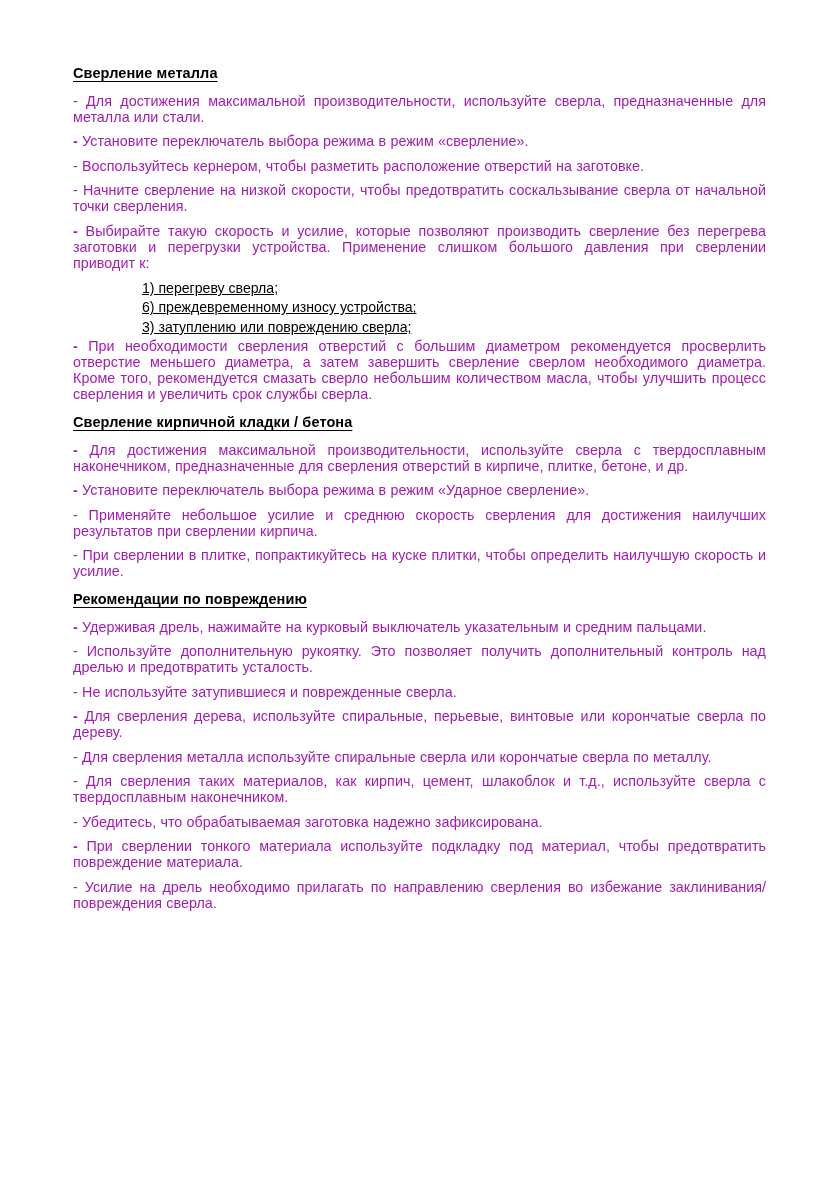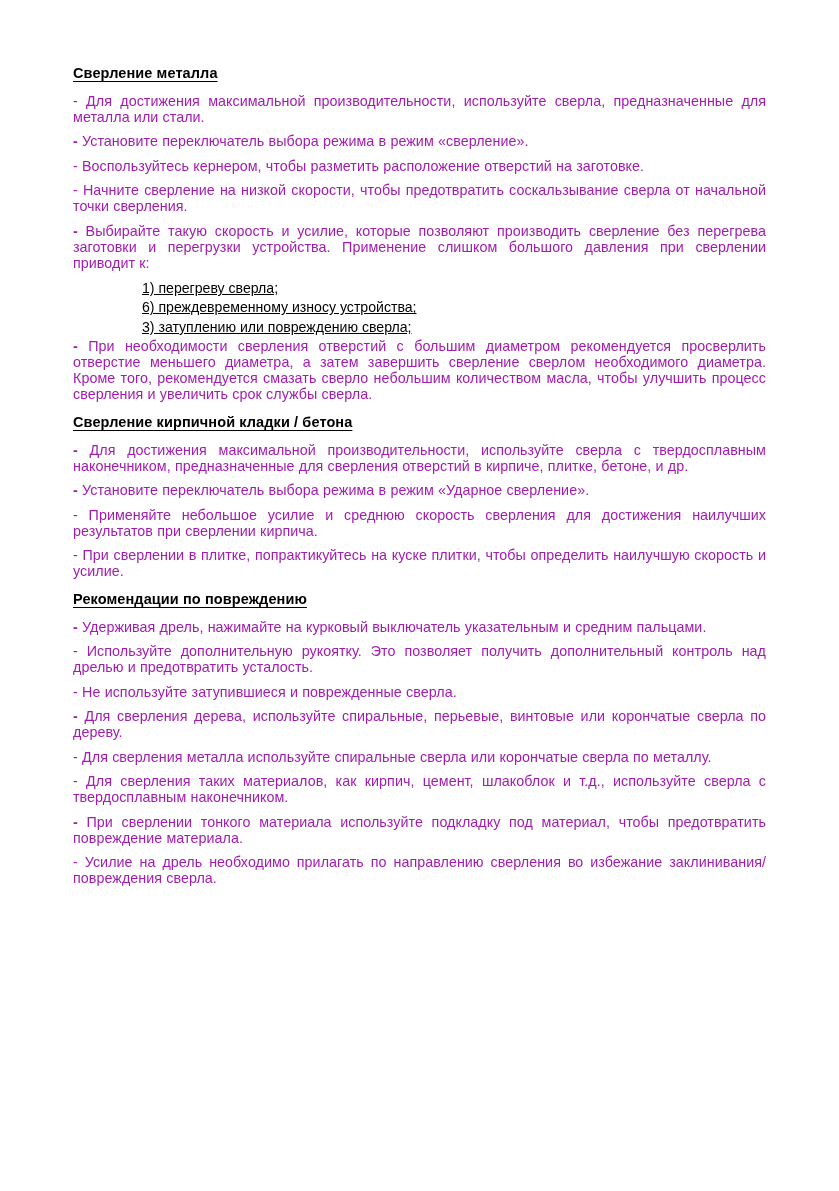--- a/index.html
+++ b/index.html
@@ -94,16 +94,17 @@
       <p class="para dash-bold"><span class="lead-dash">-</span> Установите переключатель выбора режима в режим «Ударное сверление».</p>
       <p class="para"><span class="lead-dash">-</span> Применяйте небольшое усилие и среднюю скорость сверления для достижения наилучших результатов при сверлении кирпича.</p>
       <p class="para"><span class="lead-dash">-</span> При сверлении в плитке, попрактикуйтесь на куске плитки, чтобы определить наилучшую скорость и усилие.</p>
       <div class="doc-heading spaced-before">Рекомендации по повреждению</div>
       <p class="para dash-bold"><span class="lead-dash">-</span> Удерживая дрель, нажимайте на курковый выключатель указательным и средним пальцами.</p>
       <p class="para"><span class="lead-dash">-</span> Используйте дополнительную рукоятку. Это позволяет получить дополнительный контроль над дрелью и предотвратить усталость.</p>
       <p class="para"><span class="lead-dash">-</span> Не используйте затупившиеся и поврежденные сверла.</p>
       <p class="para dash-bold"><span class="lead-dash">-</span> Для сверления дерева, используйте спиральные, перьевые, винтовые или корончатые сверла по дереву.</p>
       <p class="para"><span class="lead-dash">-</span> Для сверления металла используйте спиральные сверла или корончатые сверла по металлу.</p>
       <p class="para"><span class="lead-dash">-</span> Для сверления таких материалов, как кирпич, цемент, шлакоблок и т.д., используйте сверла с твердосплавным наконечником.</p>
+      <p class="para"><span class="lead-dash">-</span> Убедитесь, что обрабатываемая заготовка надежно зафиксирована.</p>
       <p class="para dash-bold"><span class="lead-dash">-</span> При сверлении тонкого материала используйте подкладку под материал, чтобы предотвратить повреждение материала.</p>
       <p class="para"><span class="lead-dash">-</span> Усилие на дрель необходимо прилагать по направлению сверления во избежание заклинивания/повреждения сверла.</p>
     </div>
 </div>
 
 </body></html>

